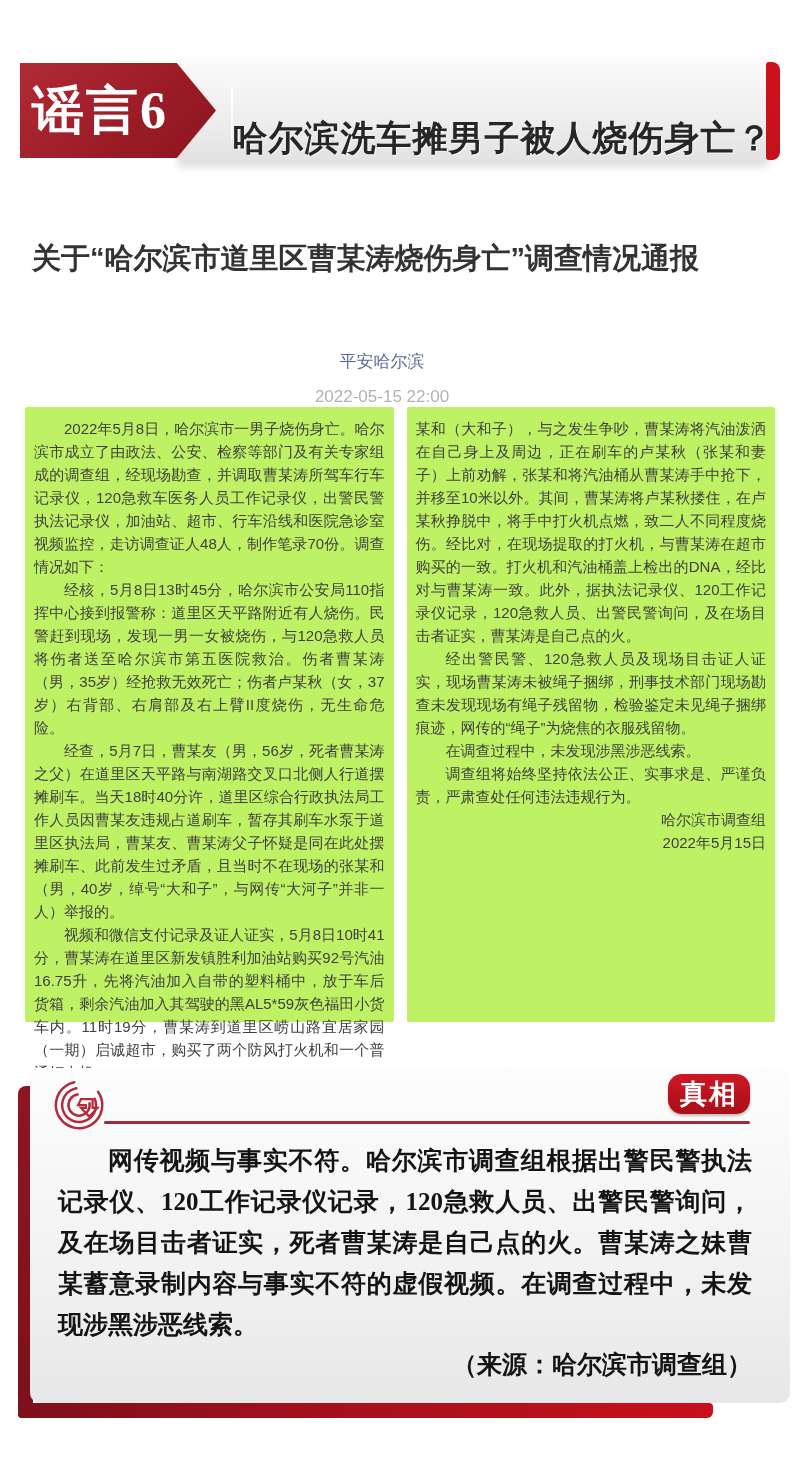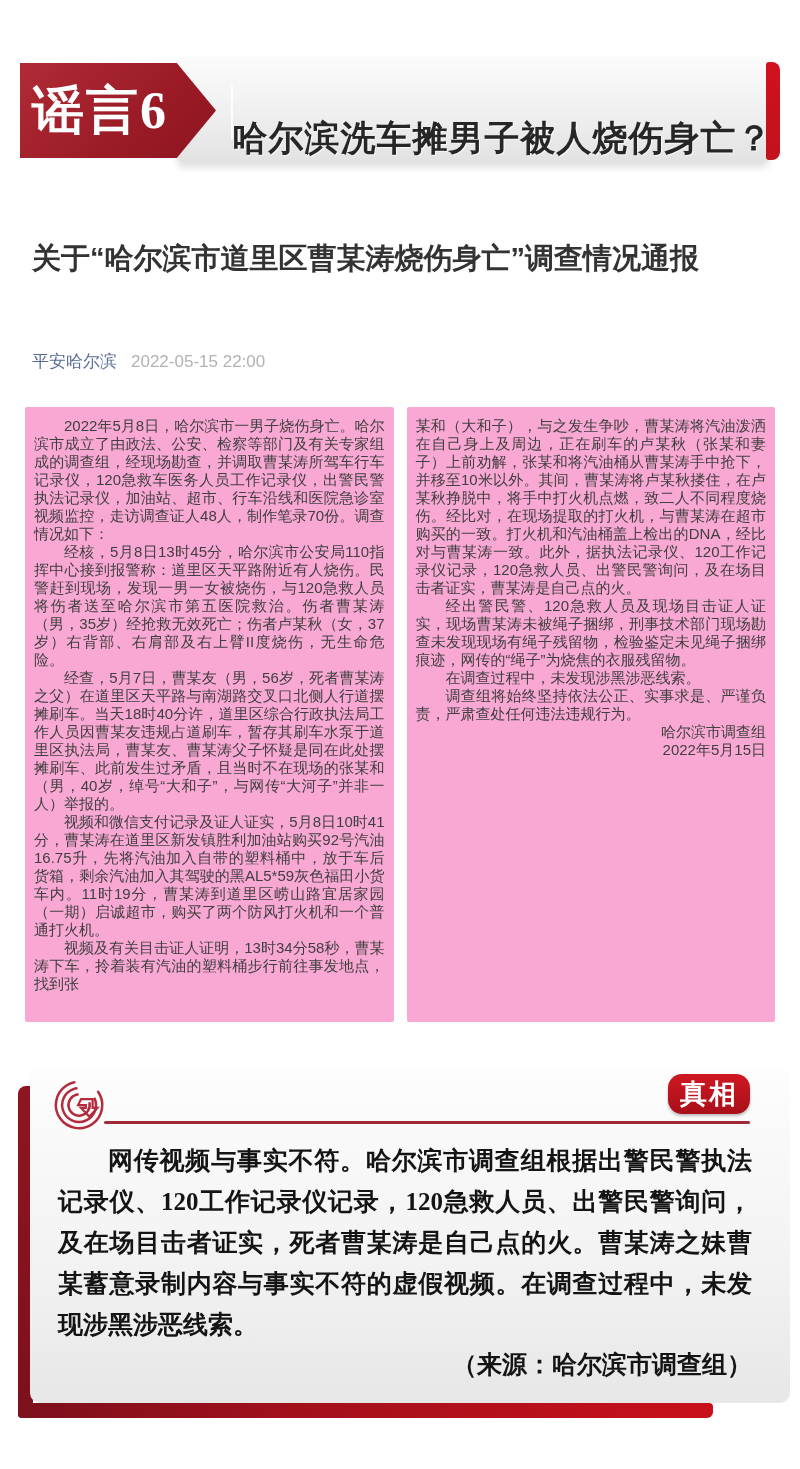--- a/index.html
+++ b/index.html
@@ -43,32 +43,32 @@
     font-size:35px;color:#262626;letter-spacing:1px;
     text-shadow:1px 1px 0 rgba(255,255,255,.7);white-space:nowrap;
   }
   
   .article-title{
     position:absolute;left:32px;top:236px;width:740px;
     font-size:29px;line-height:44px;font-weight:600;color:#333333;
   }
   .byline{
     position:absolute;left:32px;top:350px;width:700px;
-    font-size:17px;display:flex;align-items:center;gap:14px;
+    font-size:17px;display:flex;align-items:center;gap:14px;flex-direction:column;
   }
   .byline .src{color:#576b95;}
   .byline .time{color:#b2b2b2;}
   .columns{
     position:absolute;left:25px;top:407px;width:750px;height:615px;
     display:flex;gap:13px;
   }
   .col{
-    flex:1;background:#f9a8d4;border-radius:2px;
+    flex:1;background:#bef264;border-radius:2px;
     padding:10px 9px 12px 9px;box-sizing:border-box;
-    font-size:15px;line-height:18px;color:#3f3f3f;text-align:justify;
+    font-size:15px;line-height:23px;color:#3f3f3f;text-align:justify;
   }
   .col p{margin:0;text-indent:2em;}
   .col p.noind{text-indent:0;}
   .sig{margin-top:22px;text-align:right;text-indent:0 !important;}
   .sig2{text-align:right;text-indent:0 !important;}
   
   .truth-strip{
     position:absolute;left:18px;top:1086px;width:15px;height:332px;
     background:linear-gradient(180deg,#8d1622,#7c101c);
     border-radius:8px 0 0 4px;

